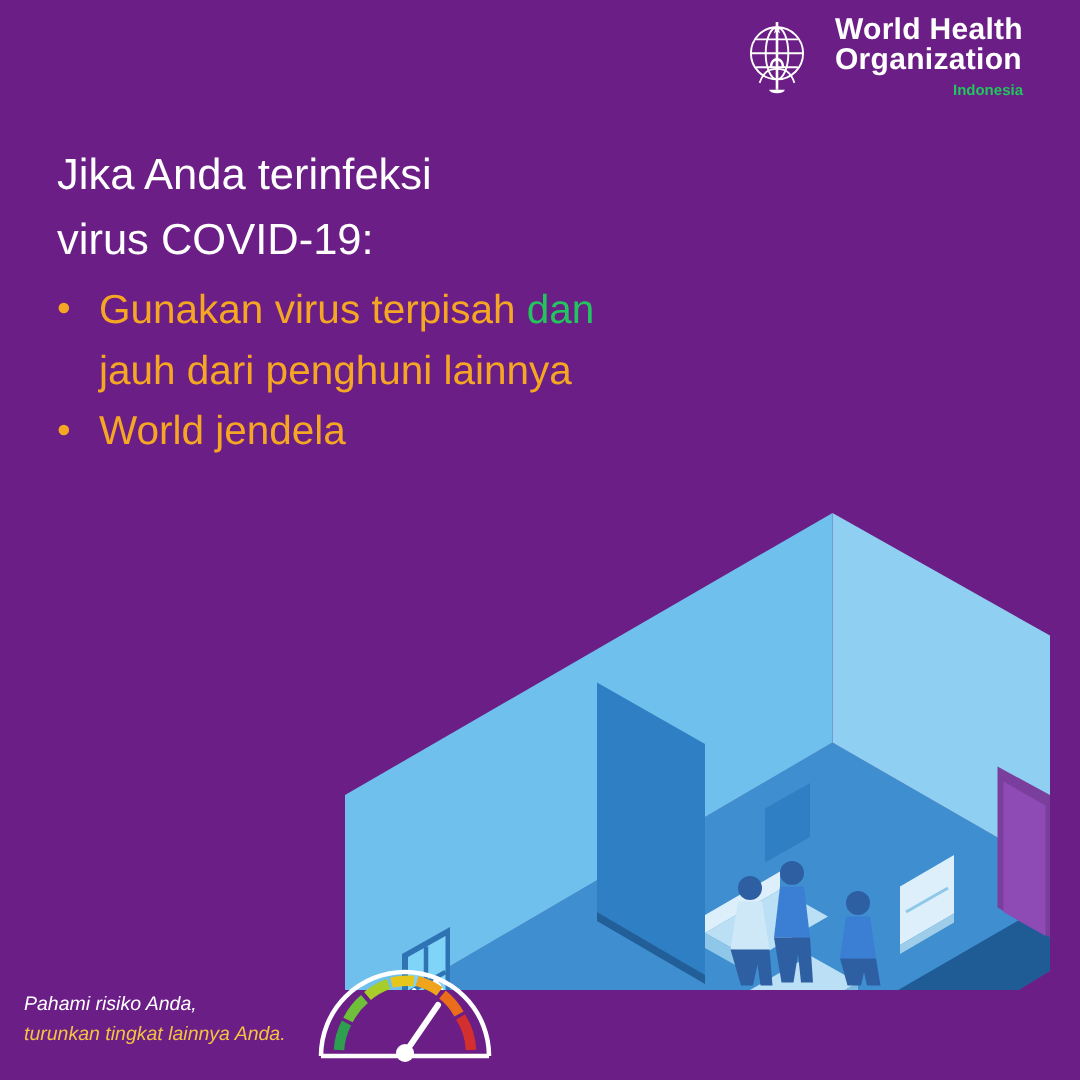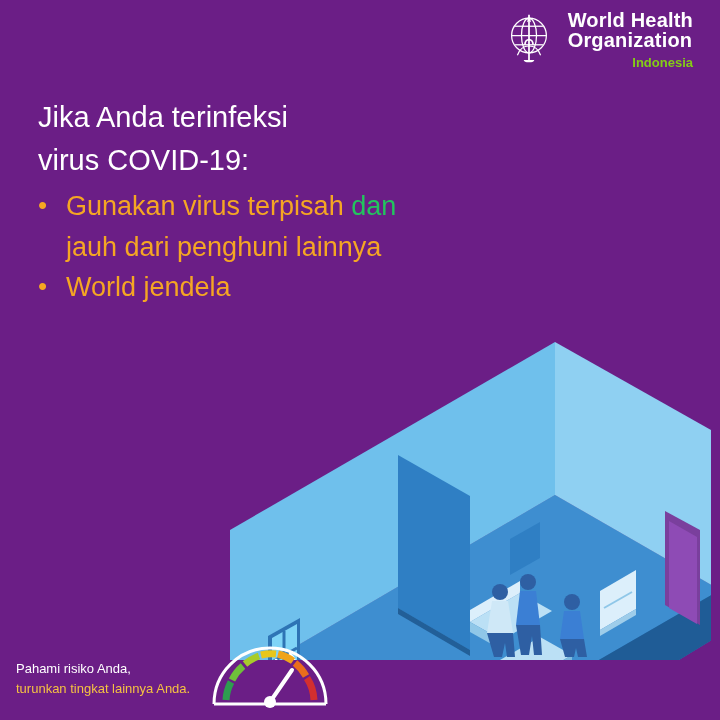--- a/index.html
+++ b/index.html
@@ -3,34 +3,34 @@
 <meta charset="utf-8">
 <style>
   html,body{margin:0;padding:0;}
   body{
     width:720px;height:720px;
     background:#6B1E86;
     font-family:"Liberation Sans", sans-serif;
     overflow:hidden;
     position:relative;
   }
-  .canvas{position:relative;width:700px;height:720px;overflow:hidden;padding-left:11px;}
+  .canvas{position:relative;width:700px;height:720px;overflow:hidden;}
 
   
   .who-logo{
     position:absolute;top:10px;right:18px;
     display:flex;align-items:flex-start;gap:10px;
   }
   .who-emblem{width:58px;height:58px;flex:0 0 auto;}
   .who-text{color:#ffffff;line-height:1.02;}
   .who-text .l1,.who-text .l2{
     font-size:20px;font-weight:bold;letter-spacing:.2px;
   }
   .who-text .country{
-    margin-top:5px;text-align:right;font-size:13px;font-weight:bold;color:#84cc16;
+    margin-top:5px;text-align:right;font-size:10px;font-weight:bold;color:#22c55e;
   }
 
   
   .headline{
     position:absolute;left:38px;top:96px;width:560px;
     color:#ffffff;font-size:29px;line-height:1.48;font-weight:400;
   }
   .headline .l2{display:block;}
 
   .bullets{
@@ -45,21 +45,21 @@
   .btext .hl{color:#F5A623;}
   .btext .plain{color:#22c55e;}
   .sub-line{margin-left:28px;}
 
   
   .illus{position:absolute;left:0;top:230px;width:720px;height:430px;}
 
   
   .footer{
     position:absolute;left:16px;bottom:22px;
-    color:#ffffff;font-size:13px;line-height:1.5;
+    color:#ffffff;font-size:13px;line-height:1.5;font-style:italic;
   }
   .footer .l2{color:#F5C242;}
 
   .gauge{position:absolute;left:210px;bottom:12px;width:120px;height:78px;}
 </style>
 </head>
 <body>
 
 <div class="canvas">
 

